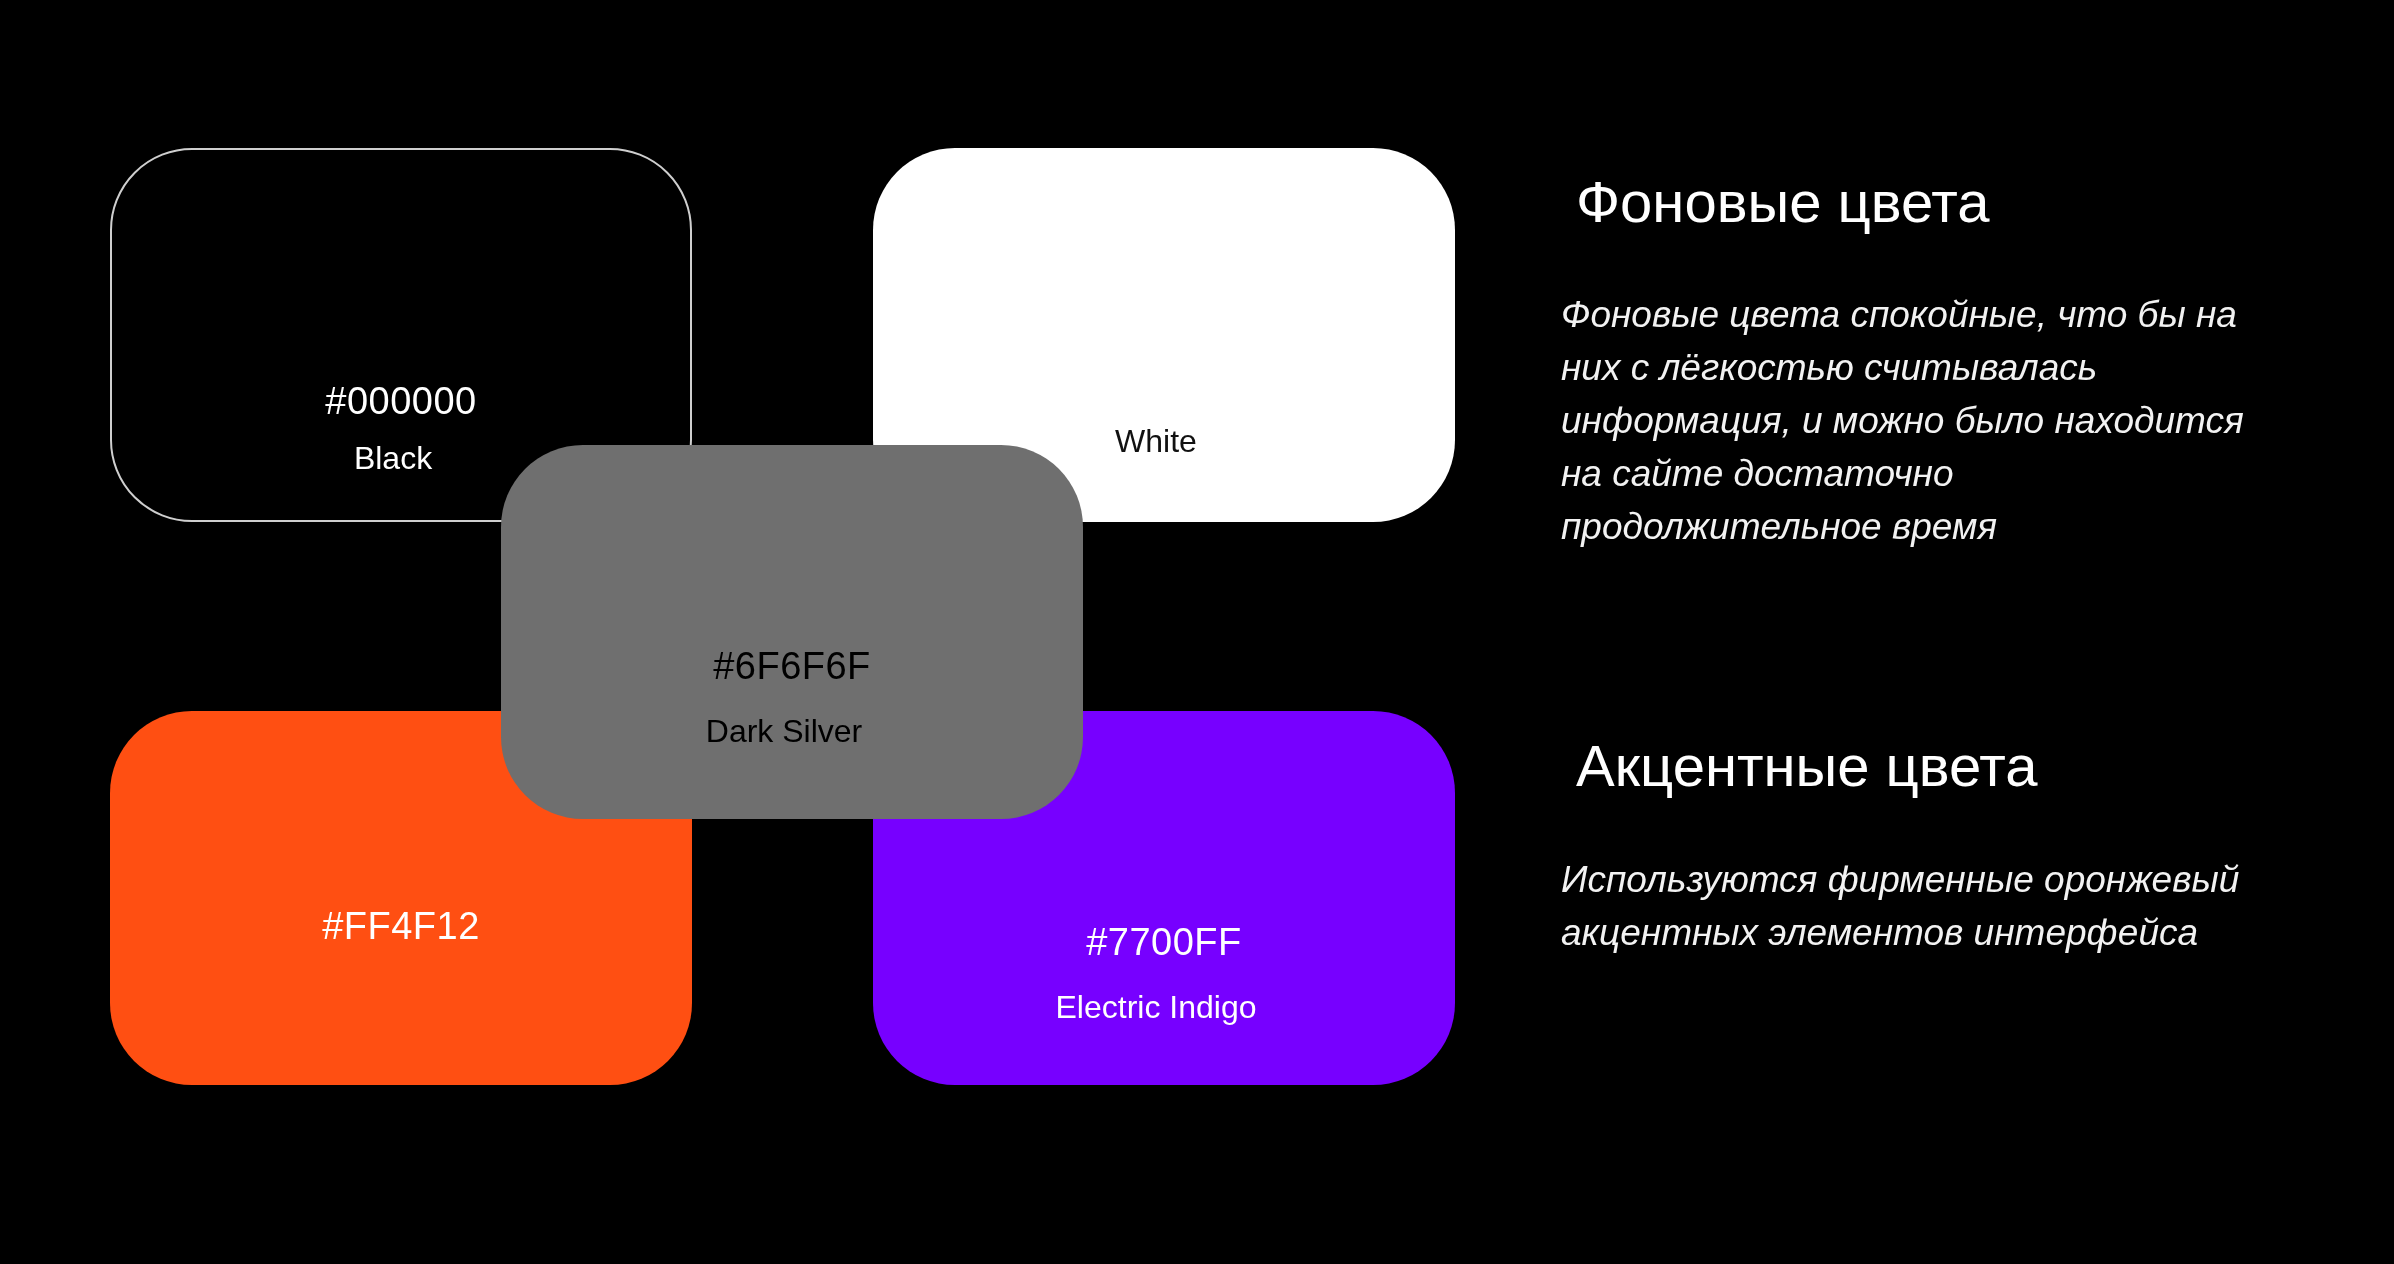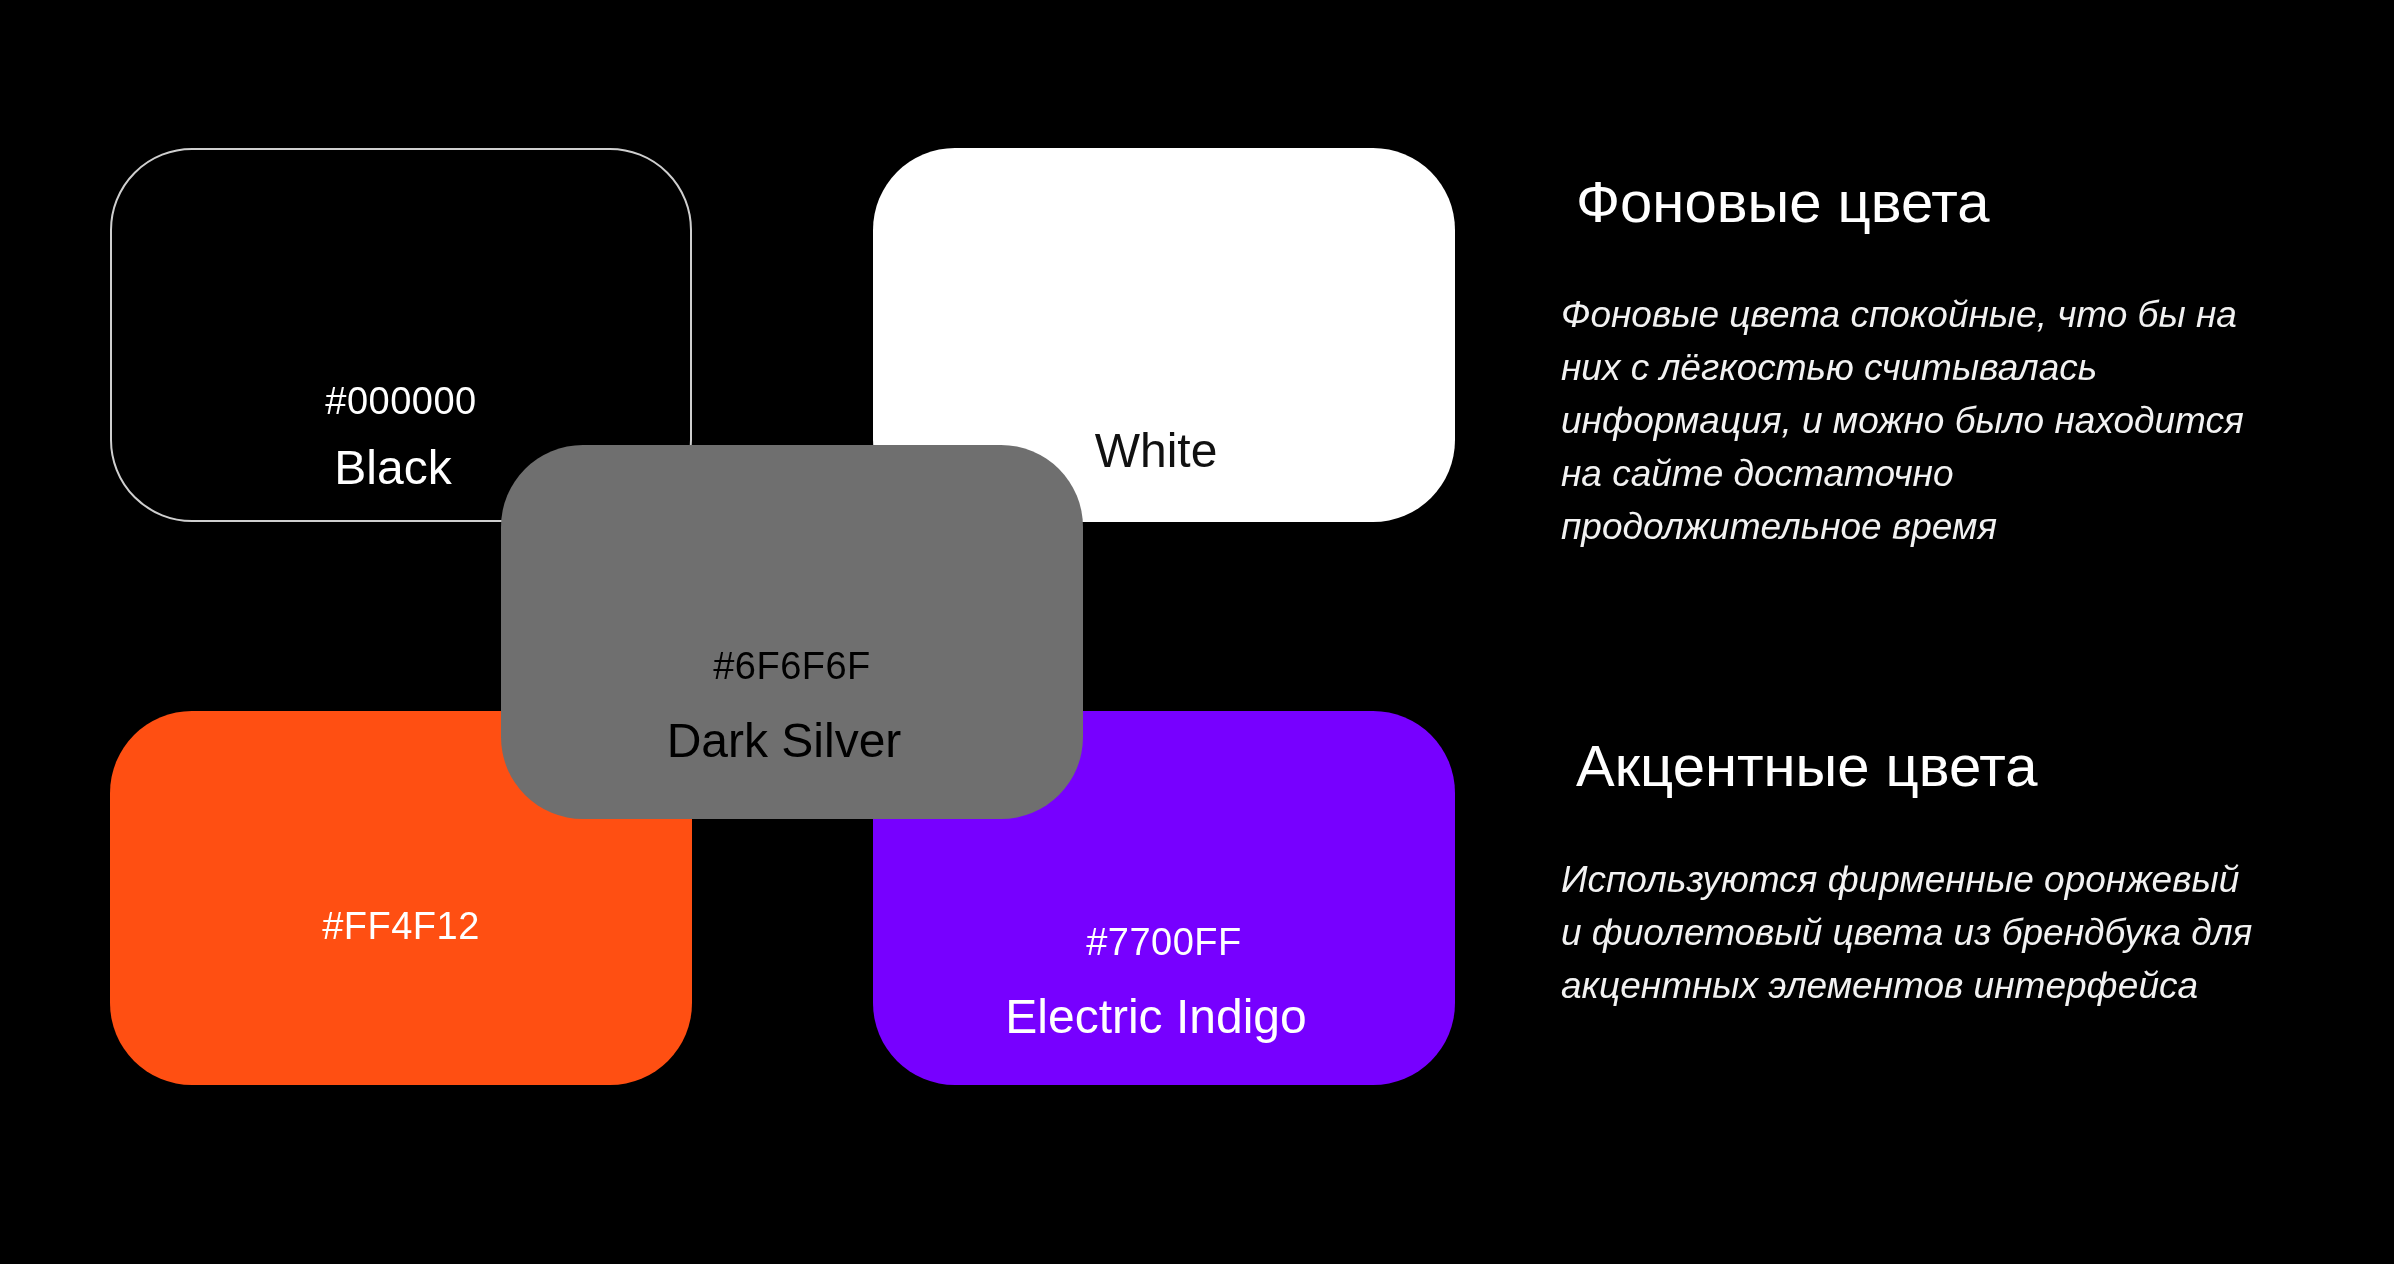--- a/index.html
+++ b/index.html
@@ -28,21 +28,21 @@
       right: 0;
       text-align: center;
       font-size: 38px;
       letter-spacing: 0.5px;
     }
     .card .name {
       position: absolute;
       left: 0;
       right: 16px;
       text-align: center;
-      font-size: 48px;
+      font-size: 32px;
     }
     #card-black {
       left: 110px; top: 148px;
       background: #000000;
       border: 2px solid #cfcfcf;
       color: #ffffff;
       z-index: 1;
     }
     #card-black .hex { top: 230px; }
     #card-black .name { top: 290px; }
@@ -141,16 +141,15 @@
     <span class="line">информация, и можно было находится</span>
     <span class="line">на сайте достаточно</span>
     <span class="line">продолжительное время</span>
   </p>
 </div>
 
 <div class="section" id="section-accent">
   <h2>Акцентные цвета</h2>
   <p>
     <span class="line">Используются фирменные оронжевый</span>
-    <span class="line">и фиолетовый цвета из брендбука для</span>
     <span class="line">акцентных элементов интерфейса</span>
   </p>
 </div>
 
 </body></html>

